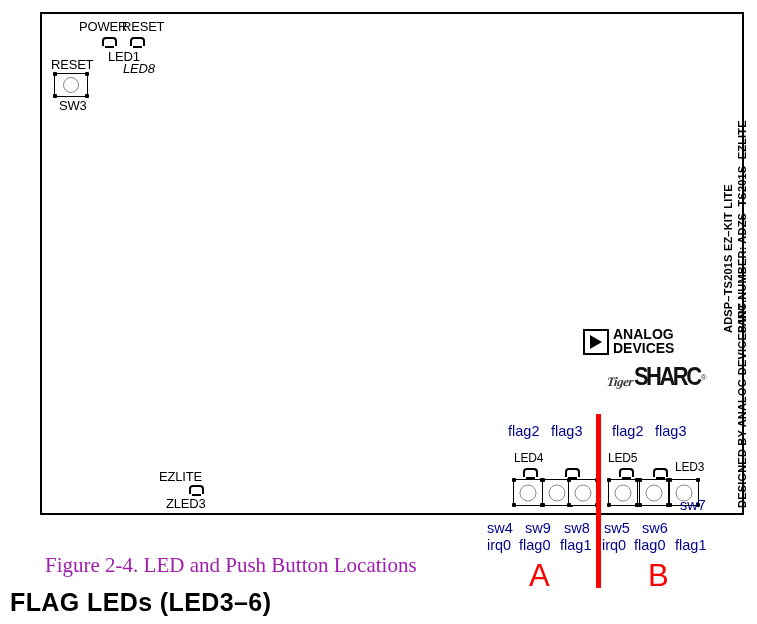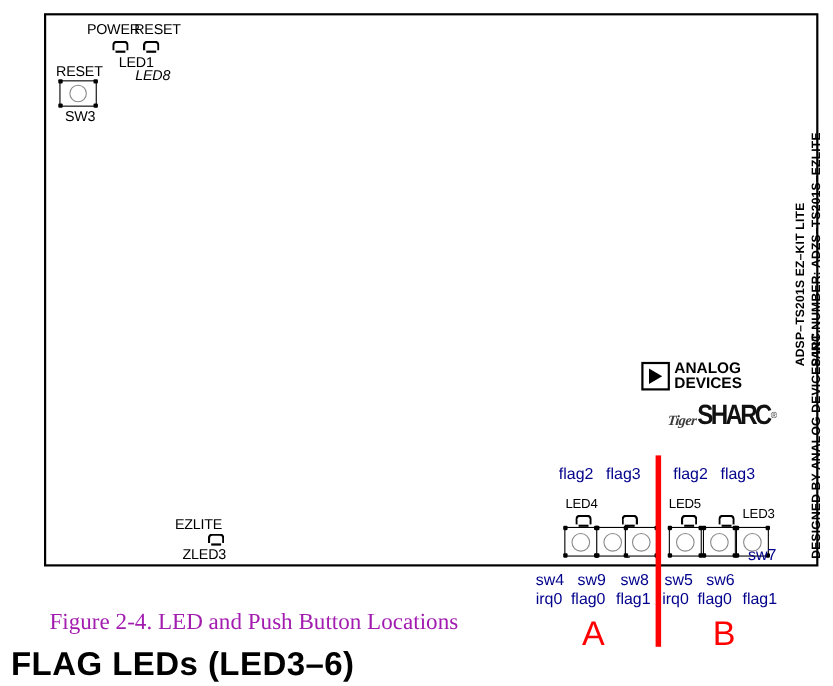--- a/index.html
+++ b/index.html
@@ -67,21 +67,21 @@
 
   
   .red-line{position:absolute;left:596px;top:414px;width:5px;height:174px;background:#FF0000;}
   .ab{position:absolute;font-family:"Liberation Sans",sans-serif;font-size:31px;
     color:#FF0000;line-height:1;}
 
   
   .caption{position:absolute;left:45px;top:534px;font-family:"Liberation Serif",serif;
     font-size:21px;color:#a21caf;white-space:nowrap;margin-top:19px;}
   .heading{position:absolute;left:10px;top:588px;font-family:"Liberation Sans",sans-serif;
-    font-weight:bold;font-size:30px;letter-spacing:0.4px;color:#000;white-space:nowrap;}
+    font-weight:bold;font-size:25px;letter-spacing:0.4px;color:#000;white-space:nowrap;}
 </style>
 </head>
 <body>
 
 <div id="stage">
 
   <div class="board-outline"></div>
 
   <div class="t silk blk" style="left:79px;top:20px;text-align:center;">POWER</div>
   <div class="t silk blk" style="left:122px;top:20px;">RESET</div>

